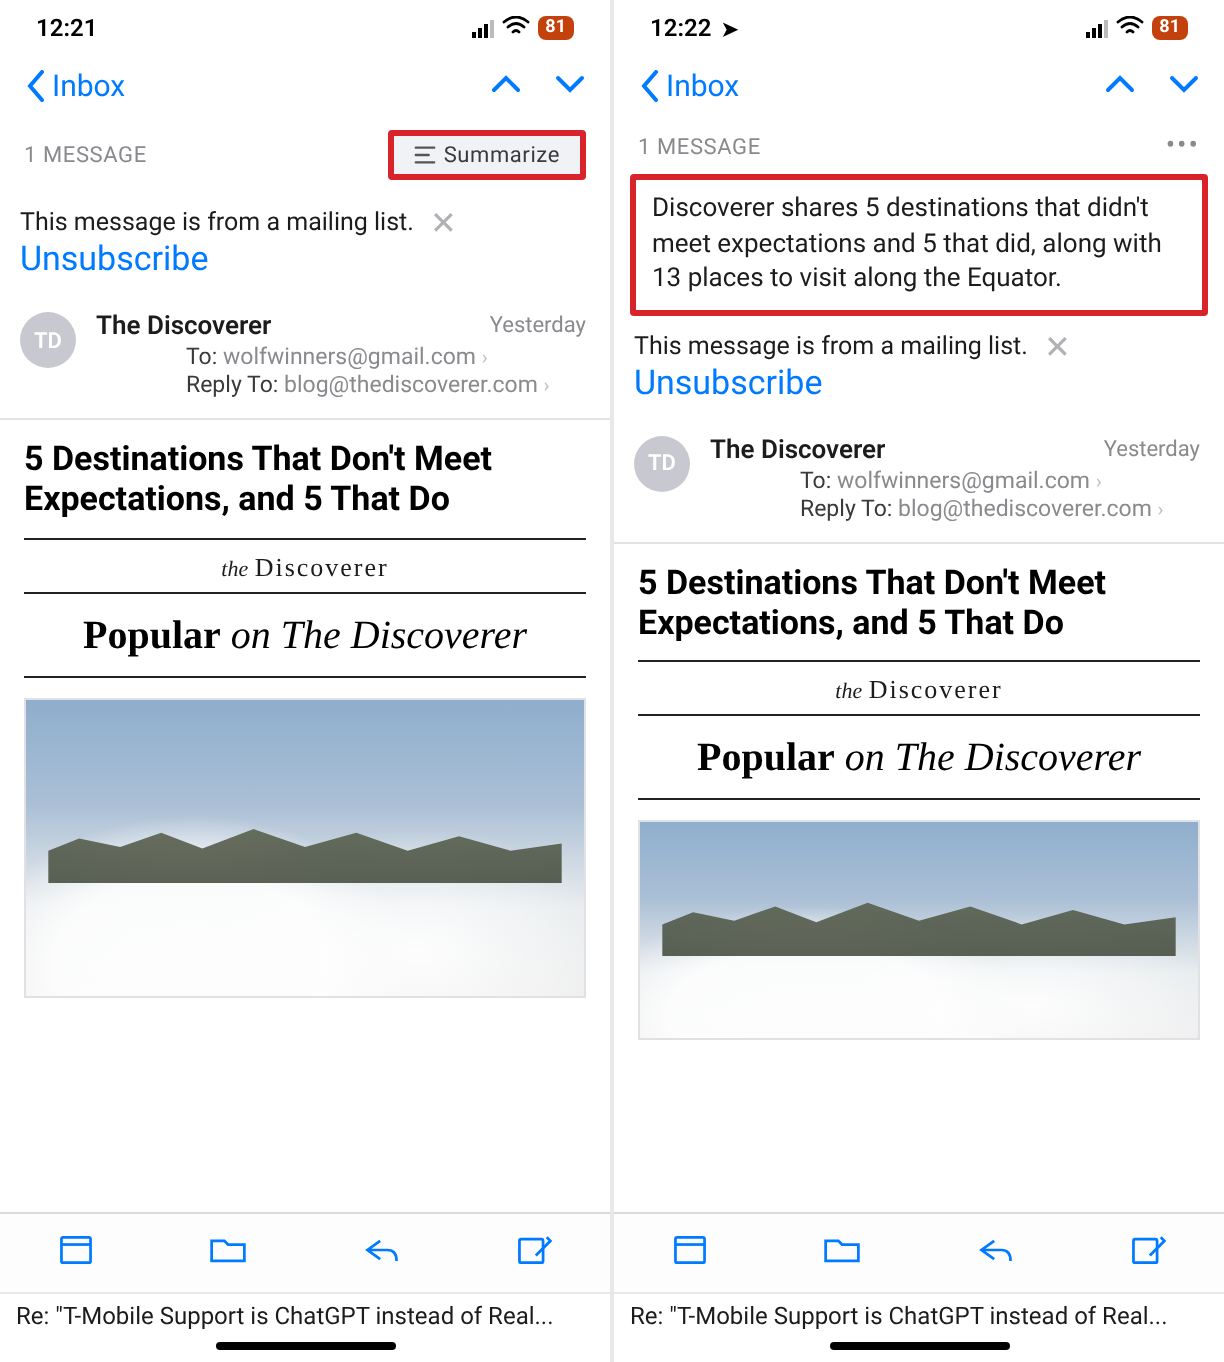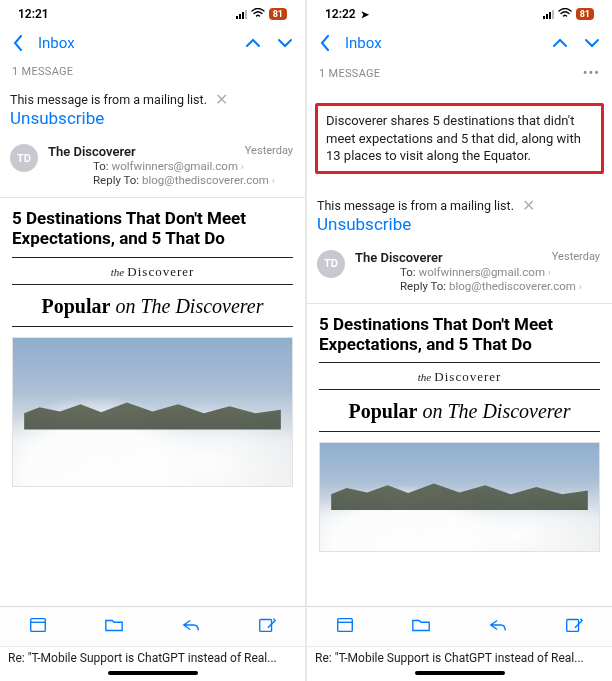--- a/index.html
+++ b/index.html
@@ -41,41 +41,41 @@
   .battery {
     background:#c2410c; color:#fff; font-size:9px;
     padding:1px 4px; border-radius:4px; font-weight:700;
   }
   .loc-arrow { font-size:10px; margin-left:2px; }
   
   .navbar {
     display:flex; justify-content:space-between; align-items:center;
     padding:4px 12px 6px;
   }
-  .back { display:flex; align-items:center; color:#007aff; font-size:15px; gap:14px; }
+  .back { display:flex; align-items:center; color:#007aff; font-size:15px; gap:2px; }
   .back svg { width:12px; height:16px; }
   .navarrows { display:flex; gap:16px; }
   .navarrows span { color:#007aff; font-size:18px; }
   
   .msgrow {
     display:flex; justify-content:space-between; align-items:center;
     padding:6px 12px;
     font-size:11px; color:#8a8a8e; letter-spacing:0.3px;
   }
   .summarize-btn {
     display:inline-flex; align-items:center; gap:4px;
     background:#f1f2f6; border-radius:12px; padding:3px 10px;
     font-size:11px; color:#3a3a3c;
   }
   .summarize-btn svg { width:11px; height:11px; }
   .more-dots { color:#8a8a8e; font-size:14px; letter-spacing:1px; }
   .red-box { border:3px solid #d8232a; border-radius:2px; }
   
   .summary-box {
-    margin:16px 8px;
+    margin:0 8px;
     padding:6px 8px;
     font-size:13px;
     line-height:1.35;
     color:#1c1c1e;
   }
   
   .mlist {
     margin:8px 10px 0;
     padding-bottom:10px;
     display:flex; justify-content:flex-start; align-items:flex-start;
@@ -216,20 +216,26 @@
       <span>
         <svg width="16" height="12" viewBox="0 0 16 12">
             <path d="M2 3 L8 9 L14 3" stroke="#007aff" stroke-width="2" fill="none" stroke-linecap="round"></path>
           </svg>
       </span>
     </div>
   </div>
 
   <div class="msgrow">
     <span>1 MESSAGE</span>
+    <span class="summarize-btn red-box">
+      <svg viewBox="0 0 12 12">
+          <path d="M1 2h10M1 6h7M1 10h10" stroke="#555" stroke-width="1.3" stroke-linecap="round"></path>
+        </svg>
+      <span>Summarize</span>
+    </span>
   </div>
 
   <div class="mlist">
     <div class="mlist-text">
       <span>This message is from a mailing list.</span>
       <span class="unsub">Unsubscribe</span>
     </div>
     <span class="close">✕</span>
   </div>
 

